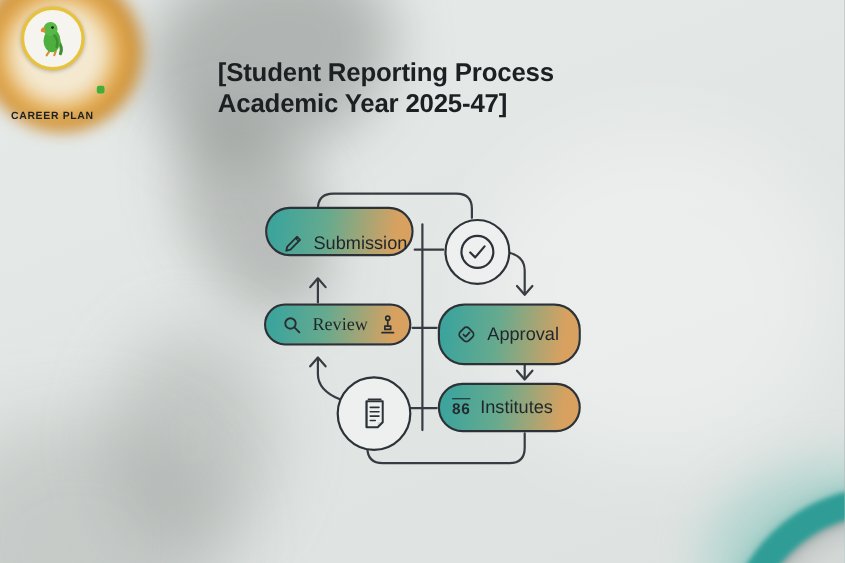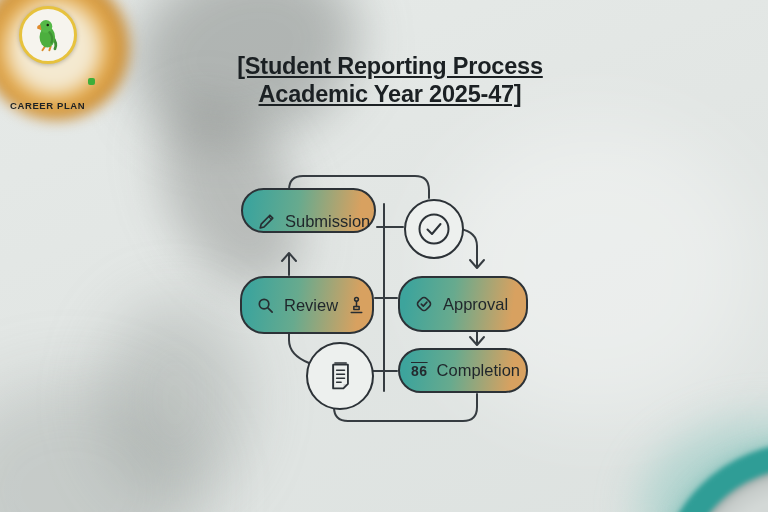--- a/index.html
+++ b/index.html
@@ -35,32 +35,32 @@
   .cup-glow{left:640px;top:420px;width:260px;height:180px;border-radius:50%;background:rgba(125,195,186,0.45);filter:blur(22px);}
   .cup-ring{
     left:658px;top:443px;width:240px;height:240px;border-radius:50%;
     border:25px solid #2f9d96;
     box-shadow:inset 0 0 10px rgba(0,60,55,.45), 0 0 18px rgba(80,170,160,.55);
     filter:blur(2.5px);
     background:radial-gradient(circle,#d3d8d6 0 55%,#b9bfbd 75%);
   }
   
   .poster-title{
-    left:198px;top:52px;width:384px;text-align:center;
-    font-size:23.5px;line-height:1.2;font-weight:700;color:#1b2023;letter-spacing:-.2px;text-decoration:underline;
+    left:198px;top:52px;width:384px;text-align:left;
+    font-size:23.5px;line-height:1.2;font-weight:700;color:#1b2023;letter-spacing:-.2px;
   }
   
   .pill{
     position:absolute;border-radius:24px;border:2px solid #2c3237;
     background:linear-gradient(98deg,#3da49c 6%,#67aa8e 42%,#d8a160 88%);
     display:flex;align-items:center;gap:9px;padding:0 14px;box-sizing:border-box;
     color:#1f262b;font-size:16.5px;font-weight:500;
   }
   .pill-submission{left:241px;top:188px;width:135px;height:45px;align-items:flex-end;}
-  .pill-review{left:240px;top:276px;width:134px;height:58px;}
+  .pill-review{left:240px;top:276px;width:134px;height:38px;font-family:Liberation Serif, serif;}
   .pill-approval{left:398px;top:276px;width:130px;height:56px;}
   .pill-completion{left:398px;top:348px;width:130px;height:45px;padding:0 11px;}
   .node-circle{
     position:absolute;border-radius:50%;border:2px solid #2c3237;background:#edf0ee;
     display:flex;align-items:center;justify-content:center;
   }
   .check-node{left:404px;top:199px;width:56px;height:56px;}
   .doc-node{left:306px;top:342px;width:64px;height:64px;}
   .overline-num{font-size:14px;font-weight:700;text-decoration:overline;letter-spacing:.5px;color:#242a2e;text-align:right;}
   .icon svg{display:block;}
@@ -185,16 +185,16 @@
         <path d="M8 5 v21" stroke-width="1.2"></path>
         <path d="M11 10 h7 M11 13.5 h7 M11 17 h7 M11 20.5 h4" stroke-width="1.3" stroke-linecap="round"></path>
         <path d="M21 22 l-4 4 v-4 z" fill="#2c3237" stroke="none" opacity=".15"></path>
         <path d="M9.5 3.5 h10" stroke-width="1.3" stroke-linecap="round"></path>
       </svg>
     </span>
   </div>
 
   <div class="pill pill-completion">
     <span class="overline-num">86</span>
-    <span>Completion</span>
+    <span>Institutes</span>
   </div>
 
 </div>
 
 </body></html>

